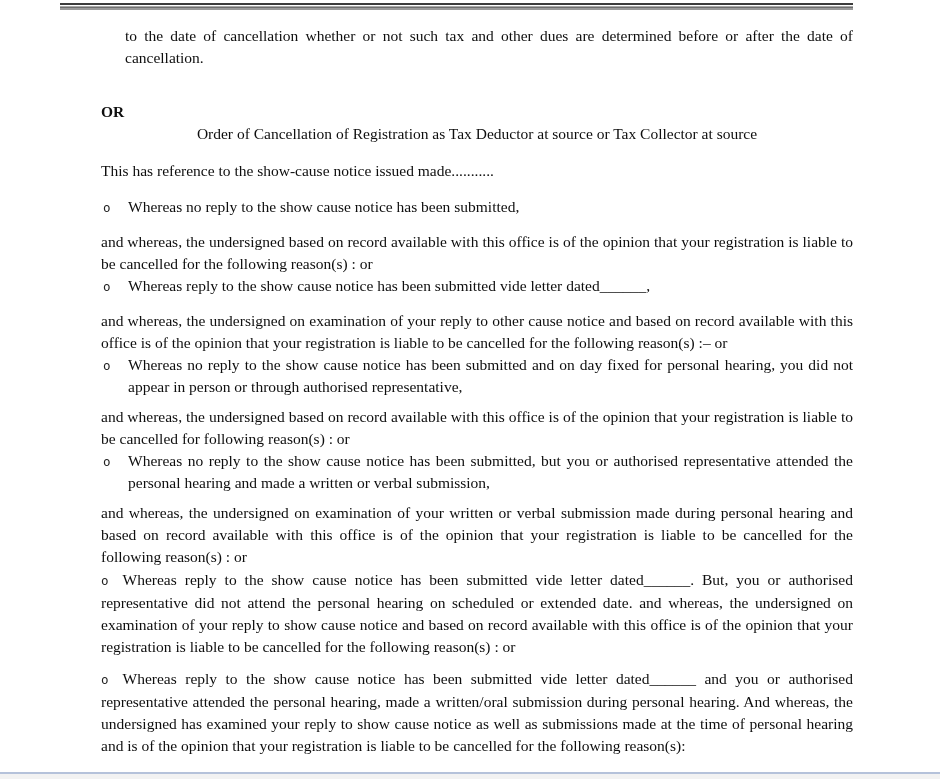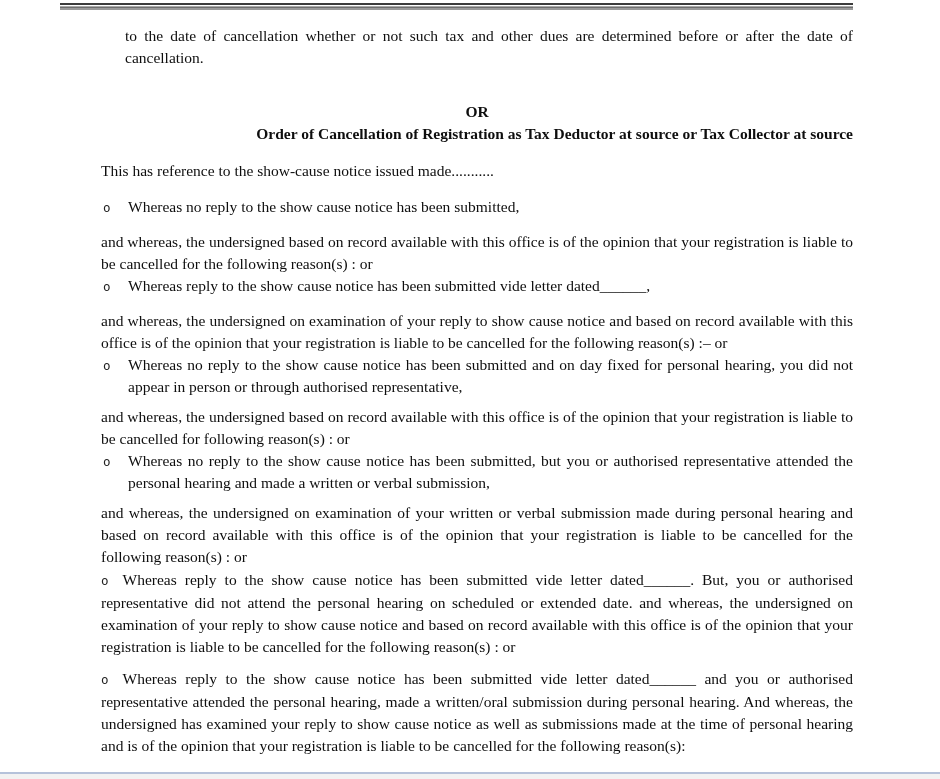--- a/index.html
+++ b/index.html
@@ -34,22 +34,22 @@
     left: 101px;
     top: 25px;
     width: 752px;
     font-size: 15.5px;
     line-height: 22px;
     text-align: justify;
   }
 
   .block { margin: 0; }
   .para-indent { padding-left: 24px; margin-top: 0; }
-  .or-line { margin-top: 32px; text-align: center; font-weight: bold; }
-  .heading { margin-top: 0; text-align: right; font-weight: bold; }
+  .or-line { margin-top: 32px; text-align: left; font-weight: bold; }
+  .heading { margin-top: 0; text-align: center; font-weight: normal; }
   .para { margin-top: 15px; }
   .para-mid { margin-top: 13px; }
   .para-tight { margin-top: 8px; }
 
   .bullet, .bullet-attached {
     position: relative;
     padding-left: 27px;
     margin-top: 14px;
   }
   .bullet-attached { margin-top: 0; }
@@ -92,21 +92,21 @@
   </div>
 
   <div class="content">
       <div class="block para-indent">to the date of cancellation whether or not such tax and other dues are determined before or after the date of cancellation.</div>
       <div class="block or-line">OR</div>
       <div class="block heading">Order of Cancellation of Registration as Tax Deductor at source or Tax Collector at source</div>
       <div class="block para">This has reference to the show-cause notice issued made...........</div>
       <div class="block bullet"><span class="marker">o</span><span>Whereas no reply to the show cause notice has been submitted,</span></div>
       <div class="block para-mid">and whereas, the undersigned based on record available with this office is of the opinion that your registration is liable to be cancelled for the following reason(s) : or</div>
       <div class="block bullet-attached"><span class="marker">o</span><span>Whereas reply to the show cause notice has been submitted vide letter dated______,</span></div>
-      <div class="block para-mid">and whereas, the undersigned on examination of your reply to show cause notice and based on record available with this office is of the opinion that your registration is liable to be cancelled for the following reason(s) :– or</div>
+      <div class="block para-mid">and whereas, the undersigned on examination of your reply to other cause notice and based on record available with this office is of the opinion that your registration is liable to be cancelled for the following reason(s) :– or</div>
       <div class="block bullet-attached"><span class="marker">o</span><span>Whereas no reply to the show cause notice has been submitted and on day fixed for personal hearing, you did not appear in person or through authorised representative,</span></div>
       <div class="block para-tight">and whereas, the undersigned based on record available with this office is of the opinion that your registration is liable to be cancelled for following reason(s) : or</div>
       <div class="block bullet-attached"><span class="marker">o</span><span>Whereas no reply to the show cause notice has been submitted, but you or authorised representative attended the personal hearing and made a written or verbal submission,</span></div>
       <div class="block para-tight">and whereas, the undersigned on examination of your written or verbal submission made during personal hearing and based on record available with this office is of the opinion that your registration is liable to be cancelled for the following reason(s) : or</div>
       <div class="block bullet-flow"><span class="marker">o</span><span>Whereas reply to the show cause notice has been submitted vide letter dated______. But, you or authorised representative did not attend the personal hearing on scheduled or extended date. and whereas, the undersigned on examination of your reply to show cause notice and based on record available with this office is of the opinion that your registration is liable to be cancelled for the following reason(s) : or</span></div>
       <div class="block bullet-flow-spaced"><span class="marker">o</span><span>Whereas reply to the show cause notice has been submitted vide letter dated______ and you or authorised representative attended the personal hearing, made a written/oral submission during personal hearing. And whereas, the undersigned has examined your reply to show cause notice as well as submissions made at the time of personal hearing and is of the opinion that your registration is liable to be cancelled for the following reason(s):</span></div>
     </div>
 
   <div class="bottom-bar"></div>
 

